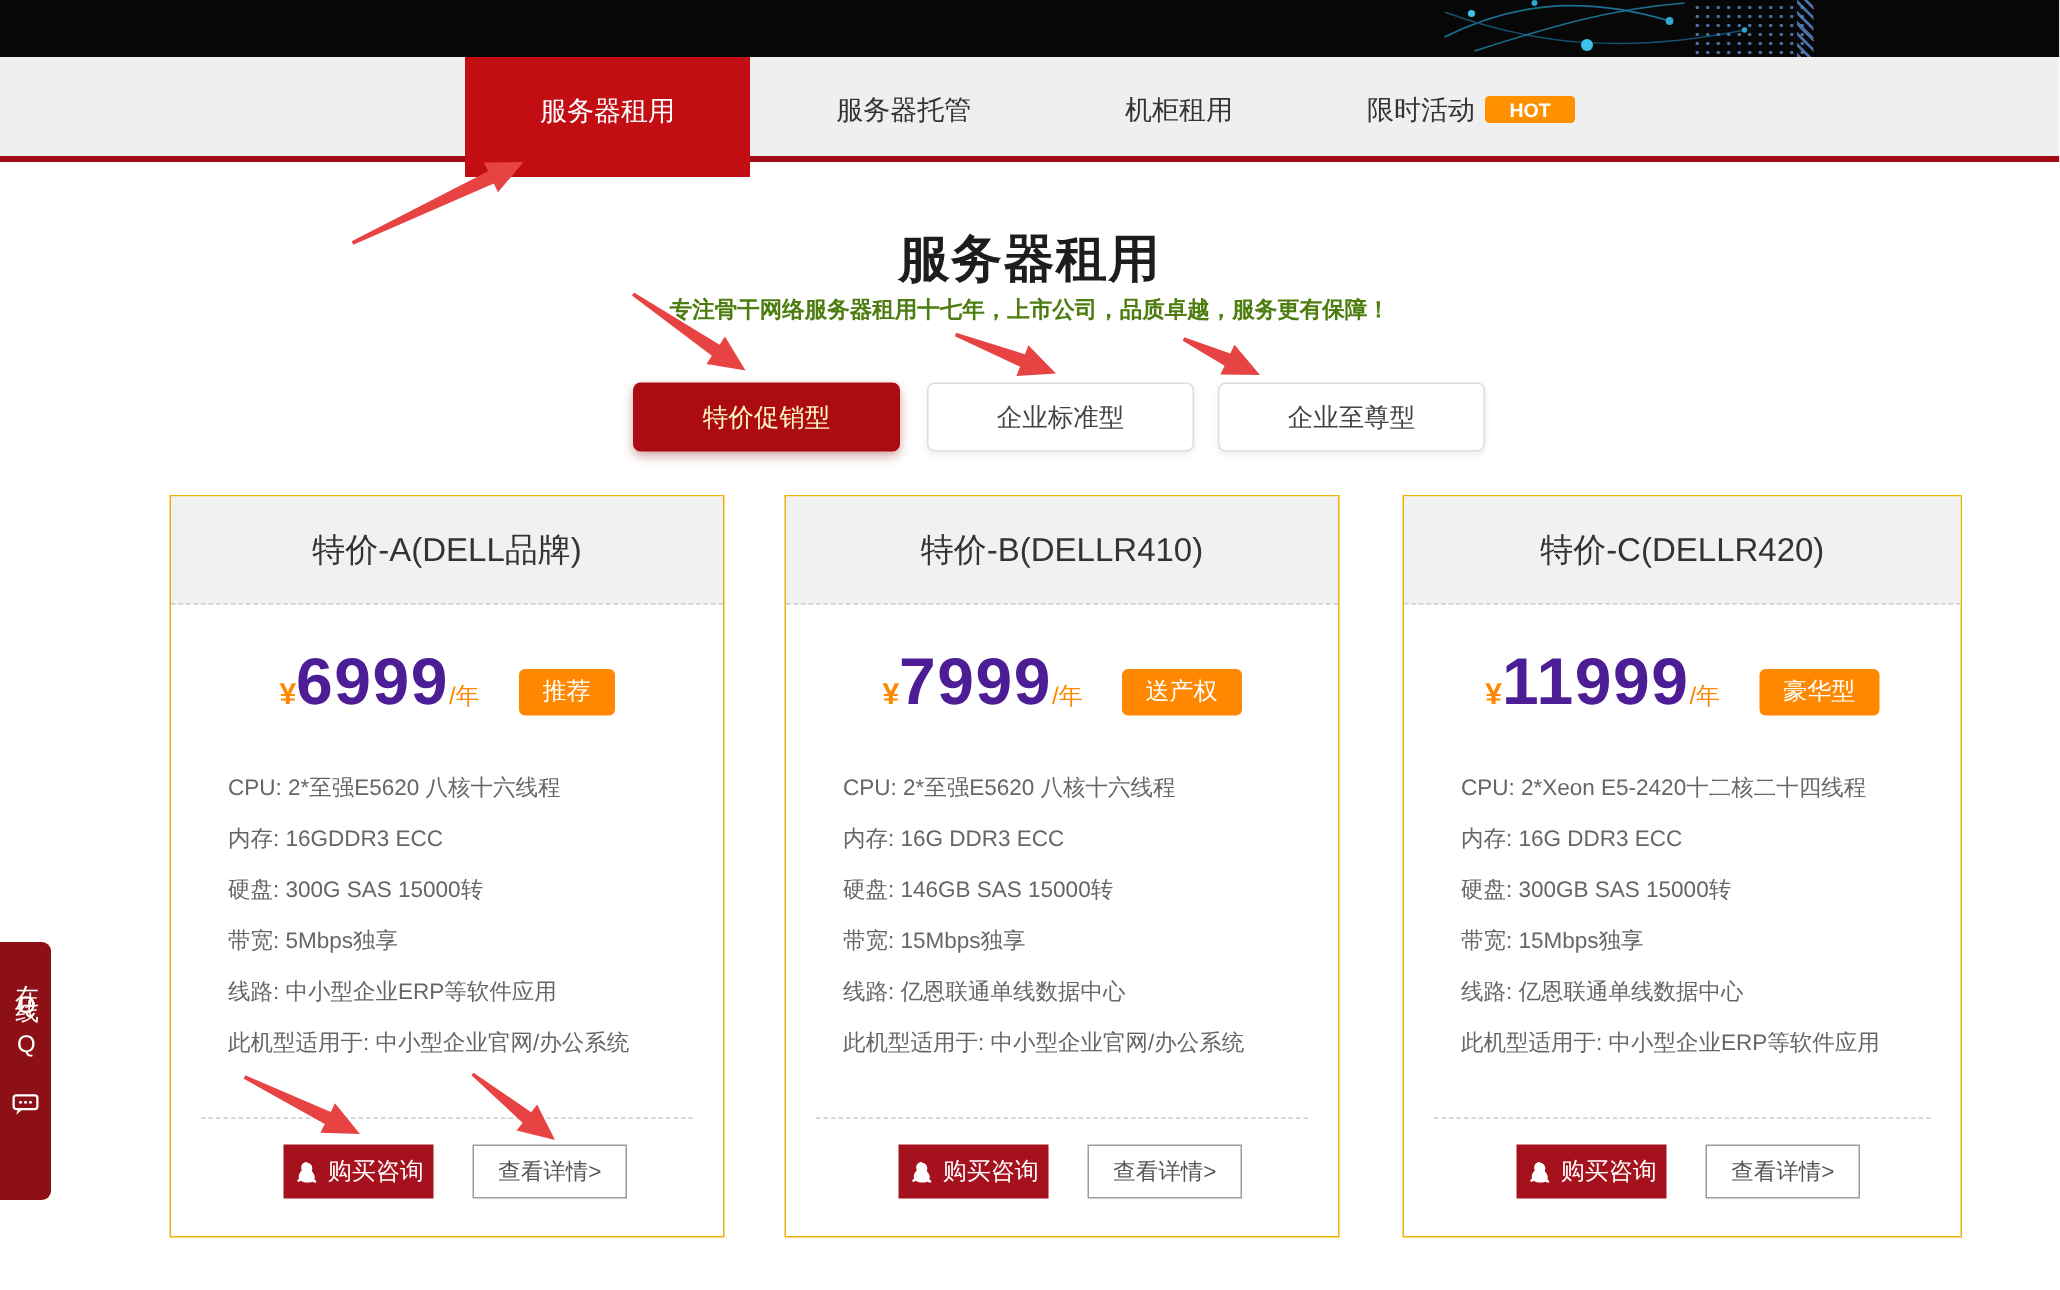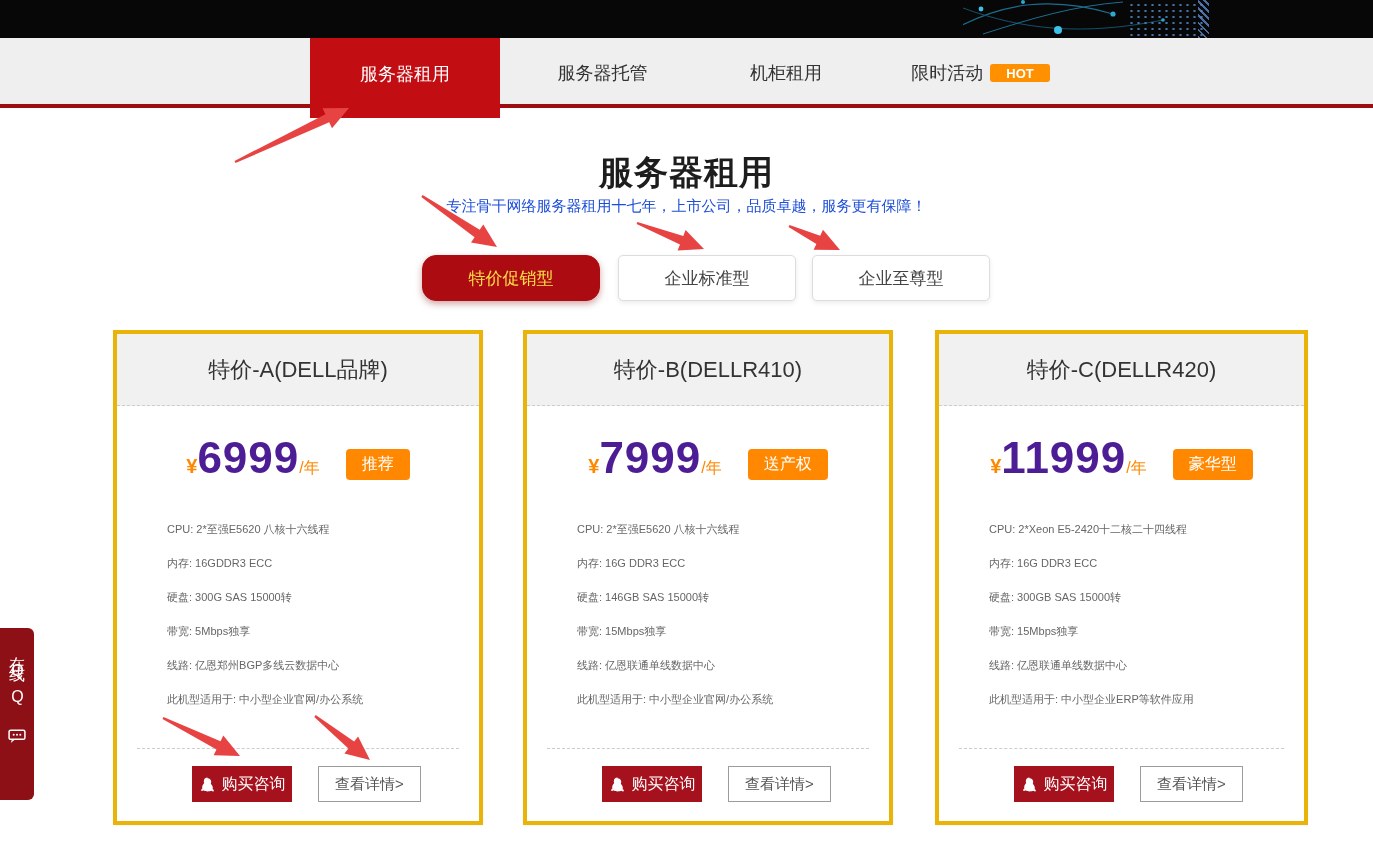--- a/index.html
+++ b/index.html
@@ -25,47 +25,47 @@
   .nav-tab.t4 { left:893px; width:175px; }
   .nav-tab.active { left:310px; width:190px; height:80px; background:#c20d13; color:#fff; z-index:3;
       padding-bottom:8px; }
   .hot-badge { display:inline-block; margin-left:7px; background:#ff9000; color:#fff; font-weight:bold;
       font-size:13px; line-height:1; padding:3px 16px 2px; border-radius:3px; }
 
   
   .hero-title { position:absolute; left:0; top:150px; width:1373px; text-align:center;
       font-size:34px; color:#1d1d1d; letter-spacing:1px; }
   .hero-sub { position:absolute; left:0; top:197px; width:1373px; text-align:center;
-      font-size:15px; color:#1d4ed8; }
+      font-size:15px; color:#4d7c0f;font-weight:bold; }
 
   
   .filter-btn { position:absolute; top:255px; width:178px; height:46px; border-radius:5px;
       display:flex; align-items:center; justify-content:center; font-size:17px; cursor:pointer;
       background:#fff; border:1px solid #ddd; color:#444; box-shadow:0 2px 5px rgba(0,0,0,.08); }
   .filter-btn.f1 { left:422px; }
   .filter-btn.f2 { left:618px; }
   .filter-btn.f3 { left:812px; }
-  .filter-btn.active { background:#ad0b12; border-color:#ad0b12; color:#fde047; box-shadow:0 3px 7px rgba(120,0,0,.35);border-radius:14px; }
+  .filter-btn.active { background:#ad0b12; border-color:#ad0b12; color:#fef9c3; box-shadow:0 3px 7px rgba(120,0,0,.35); }
 
   
   .card { position:absolute; top:330px; width:370px; height:495px; background:#fff;
-      border:4px solid #eab308; box-shadow:0 1px 2px rgba(0,0,0,.04); }
+      border:1px solid #eab308; box-shadow:0 1px 2px rgba(0,0,0,.04); }
   .card.c1 { left:113px; } .card.c2 { left:523px; } .card.c3 { left:935px; width:373px; }
   .card-header { position:absolute; left:0; top:0; right:0; height:72px; background:#f1f1f1;
       border-bottom:1px dashed #ccc; display:flex; align-items:center; justify-content:center;
       font-size:22px; color:#333; }
   .price-row { position:absolute; left:0; top:102px; right:0; height:56px;
       display:flex; align-items:baseline; justify-content:center; }
   .price-cur  { color:#ff8800; font-size:20px; font-weight:bold; }
   .price-num  { color:#4c1d95; font-size:44px; font-weight:bold; line-height:1; letter-spacing:1px; }
   .price-unit { color:#ff8800; font-size:16px; }
   .price-badge { margin-left:26px; align-self:center; background:#ff8800; color:#fff; font-size:16px;
       padding:5px 16px; border-radius:4px; }
   .specs { position:absolute; left:38px; top:178px; right:16px; }
-  .spec-line { font-size:11px; color:#666; height:34px; line-height:34px; white-space:nowrap;margin-left:12px; }
+  .spec-line { font-size:15px; color:#666; height:34px; line-height:34px; white-space:nowrap; }
   .card-divider { position:absolute; left:20px; right:20px; top:414px; border-top:1px dashed #ccc; }
   .buy-btn { position:absolute; left:75px; top:432px; width:100px; height:36px; background:#a5121e;
       color:#fff; font-size:16px; border:none; display:flex; align-items:center; justify-content:center;
       gap:6px; cursor:pointer; }
   .buy-btn svg { width:17px; height:17px; fill:#fff; }
   .detail-btn { position:absolute; left:201px; top:432px; width:103px; height:36px; background:#fff;
       border:1px solid #9c9c9c; color:#555; font-size:15px; display:flex; align-items:center;
       justify-content:center; cursor:pointer; }
 
   
@@ -128,21 +128,21 @@
       <span class="price-cur">¥</span>
       <span class="price-num">6999</span>
       <span class="price-unit">/年</span>
       <span class="price-badge">推荐</span>
     </div>
     <div class="specs">
       <div class="spec-line">CPU: 2*至强E5620 八核十六线程</div>
       <div class="spec-line">内存: 16GDDR3 ECC</div>
       <div class="spec-line">硬盘: 300G SAS 15000转</div>
       <div class="spec-line">带宽: 5Mbps独享</div>
-      <div class="spec-line">线路: 亿恩郑州BGP多线云数据中心</div>
+      <div class="spec-line">线路: 中小型企业ERP等软件应用</div>
       <div class="spec-line">此机型适用于: 中小型企业官网/办公系统</div>
     </div>
     <div class="card-divider"></div>
     <button class="buy-btn">
       <svg viewBox="0 0 32 32">
           <path d="M16 3c-4 0-7 3-7 7 0 1.2.3 2.4.8 3.4C7.6 15.6 6 18.6 6 21.2c0 .9.2 1.8.5 2.5-1.2.8-2.5 2-2.5 3.1 0 .8.6 1.2 1.5 1.2 1 0 2.2-.5 3.2-1.2C10.2 28.4 13 29 16 29s5.8-.6 7.3-1.2c1 .7 2.2 1.2 3.2 1.2.9 0 1.5-.4 1.5-1.2 0-1.1-1.3-2.3-2.5-3.1.3-.7.5-1.6.5-2.5 0-2.6-1.6-5.6-3.8-7.8.5-1 .8-2.2.8-3.4 0-4-3-7-7-7z"></path>
         </svg>
       <span>购买咨询</span>
     </button>
     <button class="detail-btn">查看详情&gt;</button>

